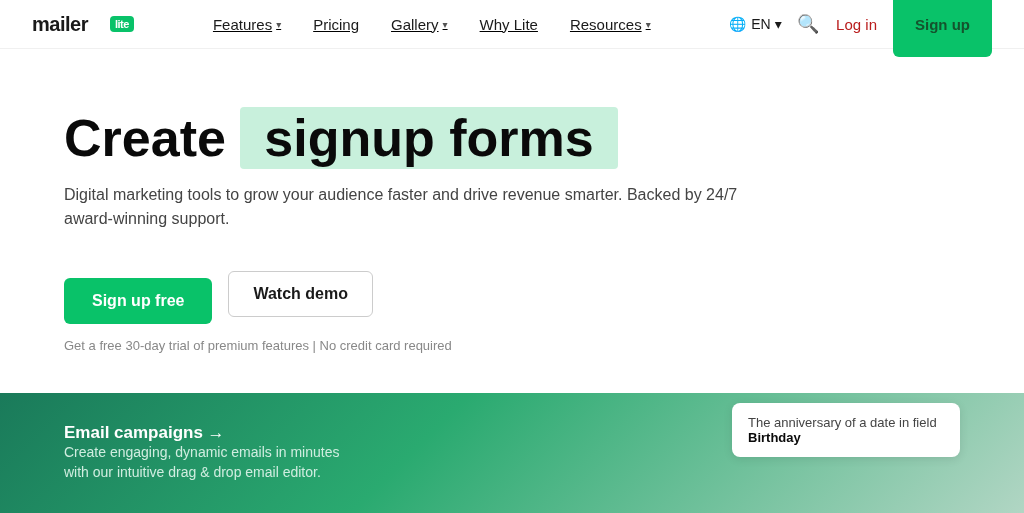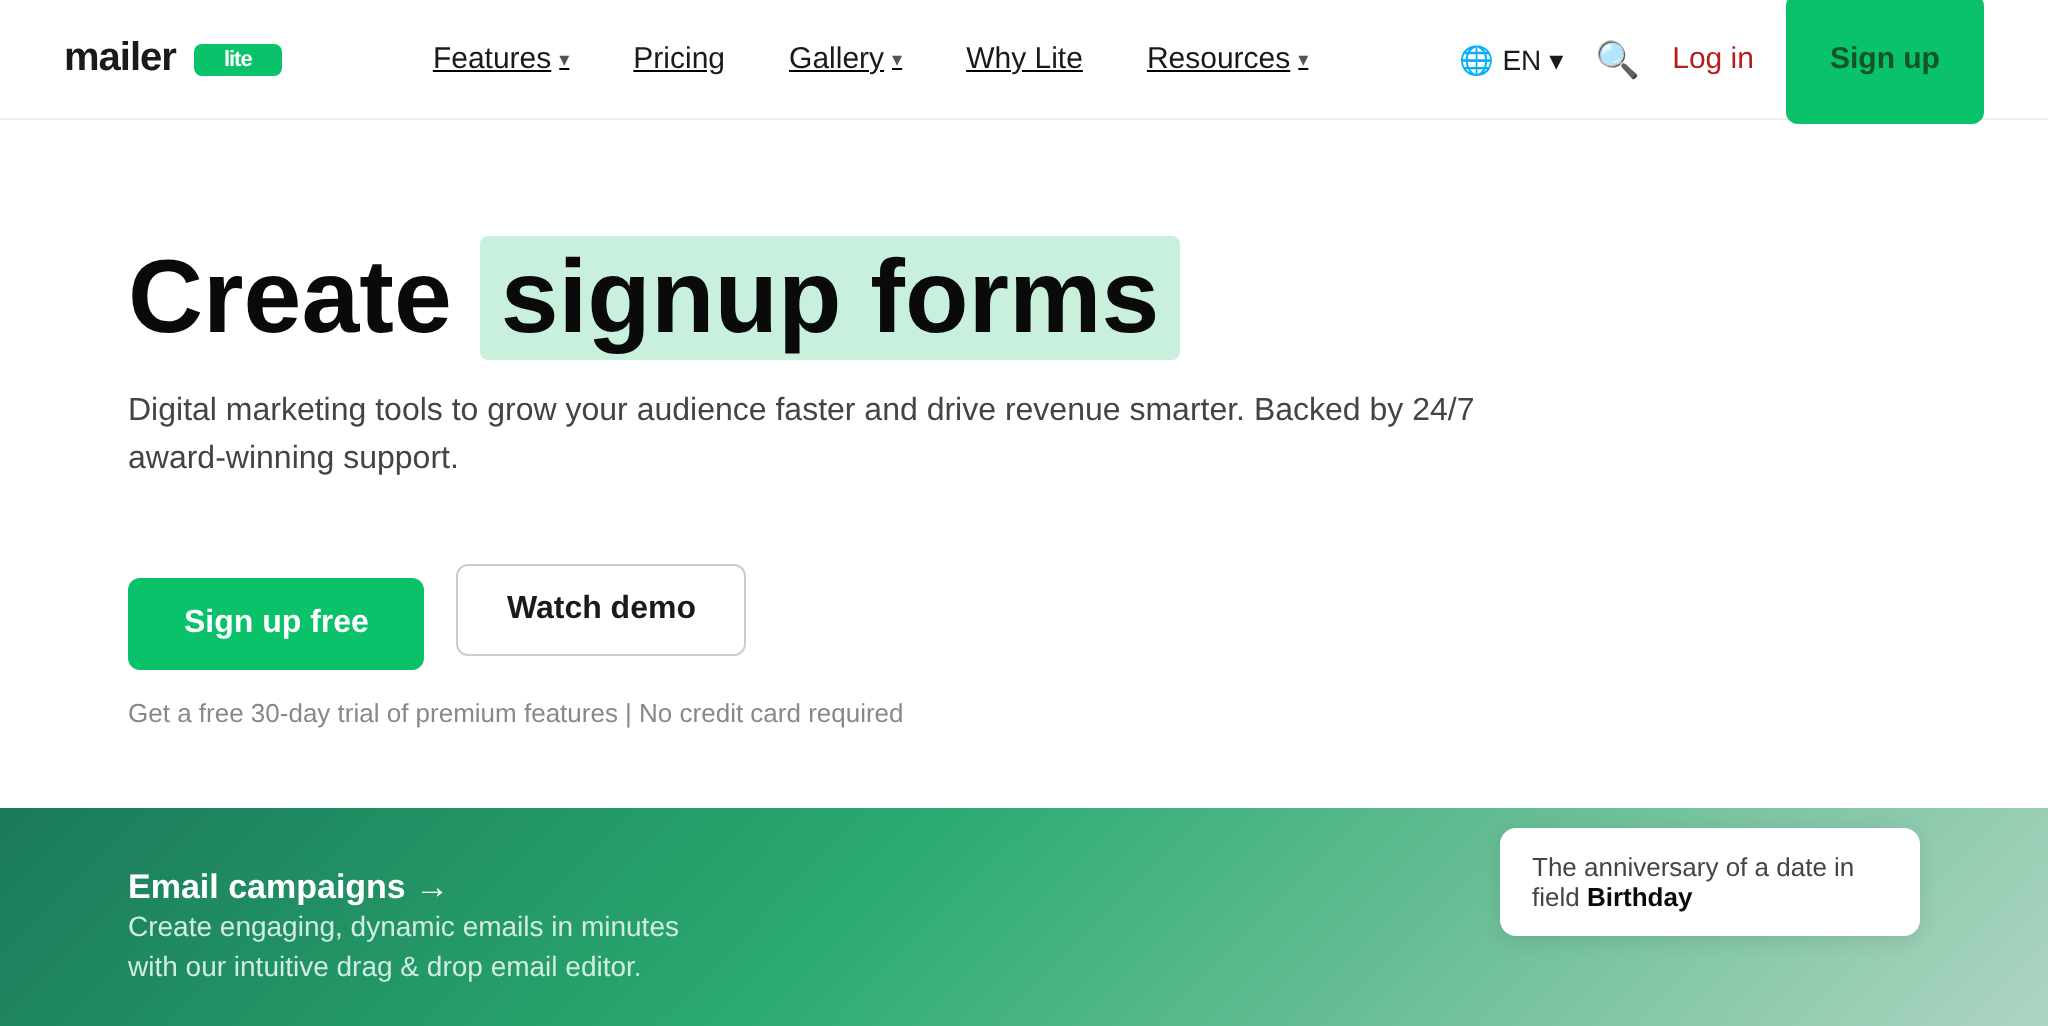--- a/index.html
+++ b/index.html
@@ -4,43 +4,43 @@
   <style>
     * { margin: 0; padding: 0; box-sizing: border-box; }
     body { font-family: -apple-system, BlinkMacSystemFont, 'Segoe UI', sans-serif; background: #fff; overflow-x: hidden; }
 
     
     .navbar {
       display: flex;
       align-items: center;
       justify-content: space-between;
       padding: 0 32px;
-      height: 60px;
+      height: 49px;
       border-bottom: 1px solid #f0f0f0;
       background: #fff;
       position: relative;
       z-index: 10;
     }
     .nav-logo {
       display: flex;
       align-items: center;
       gap: 2px;
       font-size: 20px;
       font-weight: 700;
       color: #1a1a1a;
       letter-spacing: -0.5px;
     }
     .nav-logo .lite-badge {
       background: #09c269;
       color: #fff;
       font-size: 11px;
       font-weight: 700;
-      padding: 2px 15px;
+      padding: 2px 5px;
       border-radius: 4px;
-      margin-left: 7px;
+      margin-left: 20px;
     }
     .nav-center {
       display: flex;
       align-items: flex-end;
       gap: 32px;
       text-decoration: underline;
     }
     .nav-link {
       font-size: 15px;
       color: #1a1a1a;
@@ -98,21 +98,21 @@
     .hero-headline {
       font-size: 52px;
       font-weight: 800;
       color: #0a0a0a;
       line-height: 1.12;
       margin-bottom: 16px;
     }
     .hero-highlight {
       background: #c8f0dc;
       color: #0a0a0a;
-      padding: 2px 10px;
+      padding: 2px 24px;
       border-radius: 4px;
       display: inline;
     }
     .hero-sub {
       font-size: 16px;
       color: #444;
       margin-bottom: 32px;
       max-width: 680px;
       line-height: 1.5;
     }
@@ -196,21 +196,21 @@
 
     
     .birthday-card {
       position: absolute;
       right: 64px;
       top: 10px;
       background: #fff;
       border-radius: 8px;
       box-shadow: 0 2px 10px rgba(0,0,0,0.10);
       padding: 12px 16px;
-      width: 210px;
+      width: 228px;
     }
     .birthday-text {
       font-size: 13px;
       color: #444;
     }
     .birthday-text strong { color: #0a0a0a; }
   </style>
 </head>
 <body>
 

